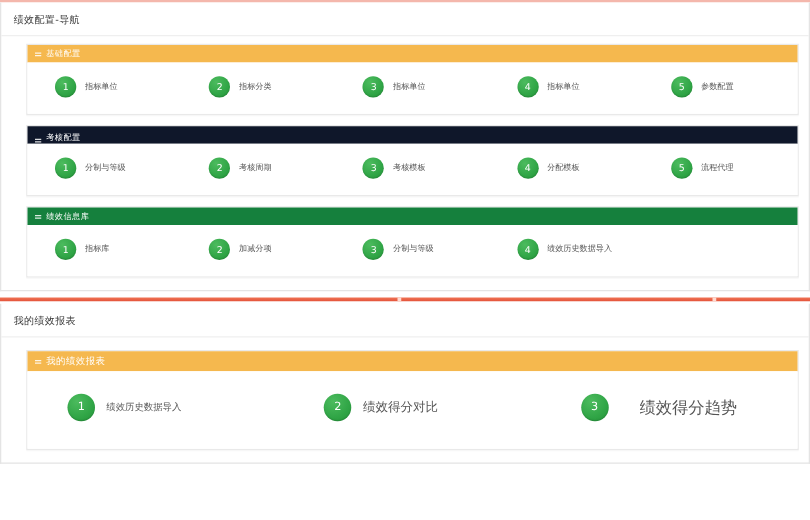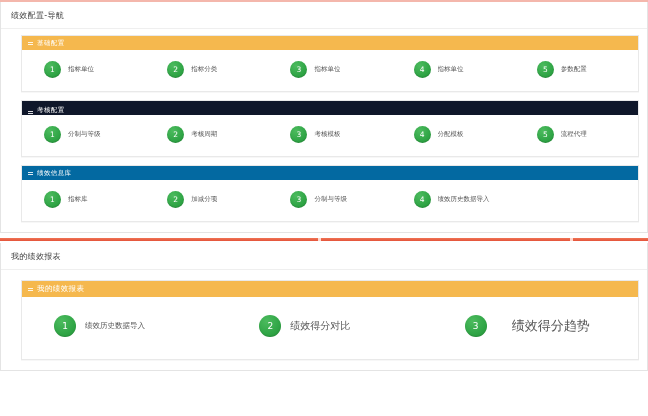--- a/index.html
+++ b/index.html
@@ -196,21 +196,21 @@
               <div class="bubble">4</div>
               <div class="item-label">分配模板</div>
             </div>
             <div class="item">
               <div class="bubble">5</div>
               <div class="item-label">流程代理</div>
             </div>
           </div>
         </div>
         <div class="section">
-          <div class="section-header" style="background: #0369a1;">
+          <div class="section-header" style="background: #15803d;">
             <span class="grip"></span>
             <span>绩效信息库</span>
           </div>
           <div class="section-items" style="padding: 11px 0px 13px;">
             <div class="item">
               <div class="bubble">1</div>
               <div class="item-label">指标库</div>
             </div>
             <div class="item">
               <div class="bubble">2</div>

